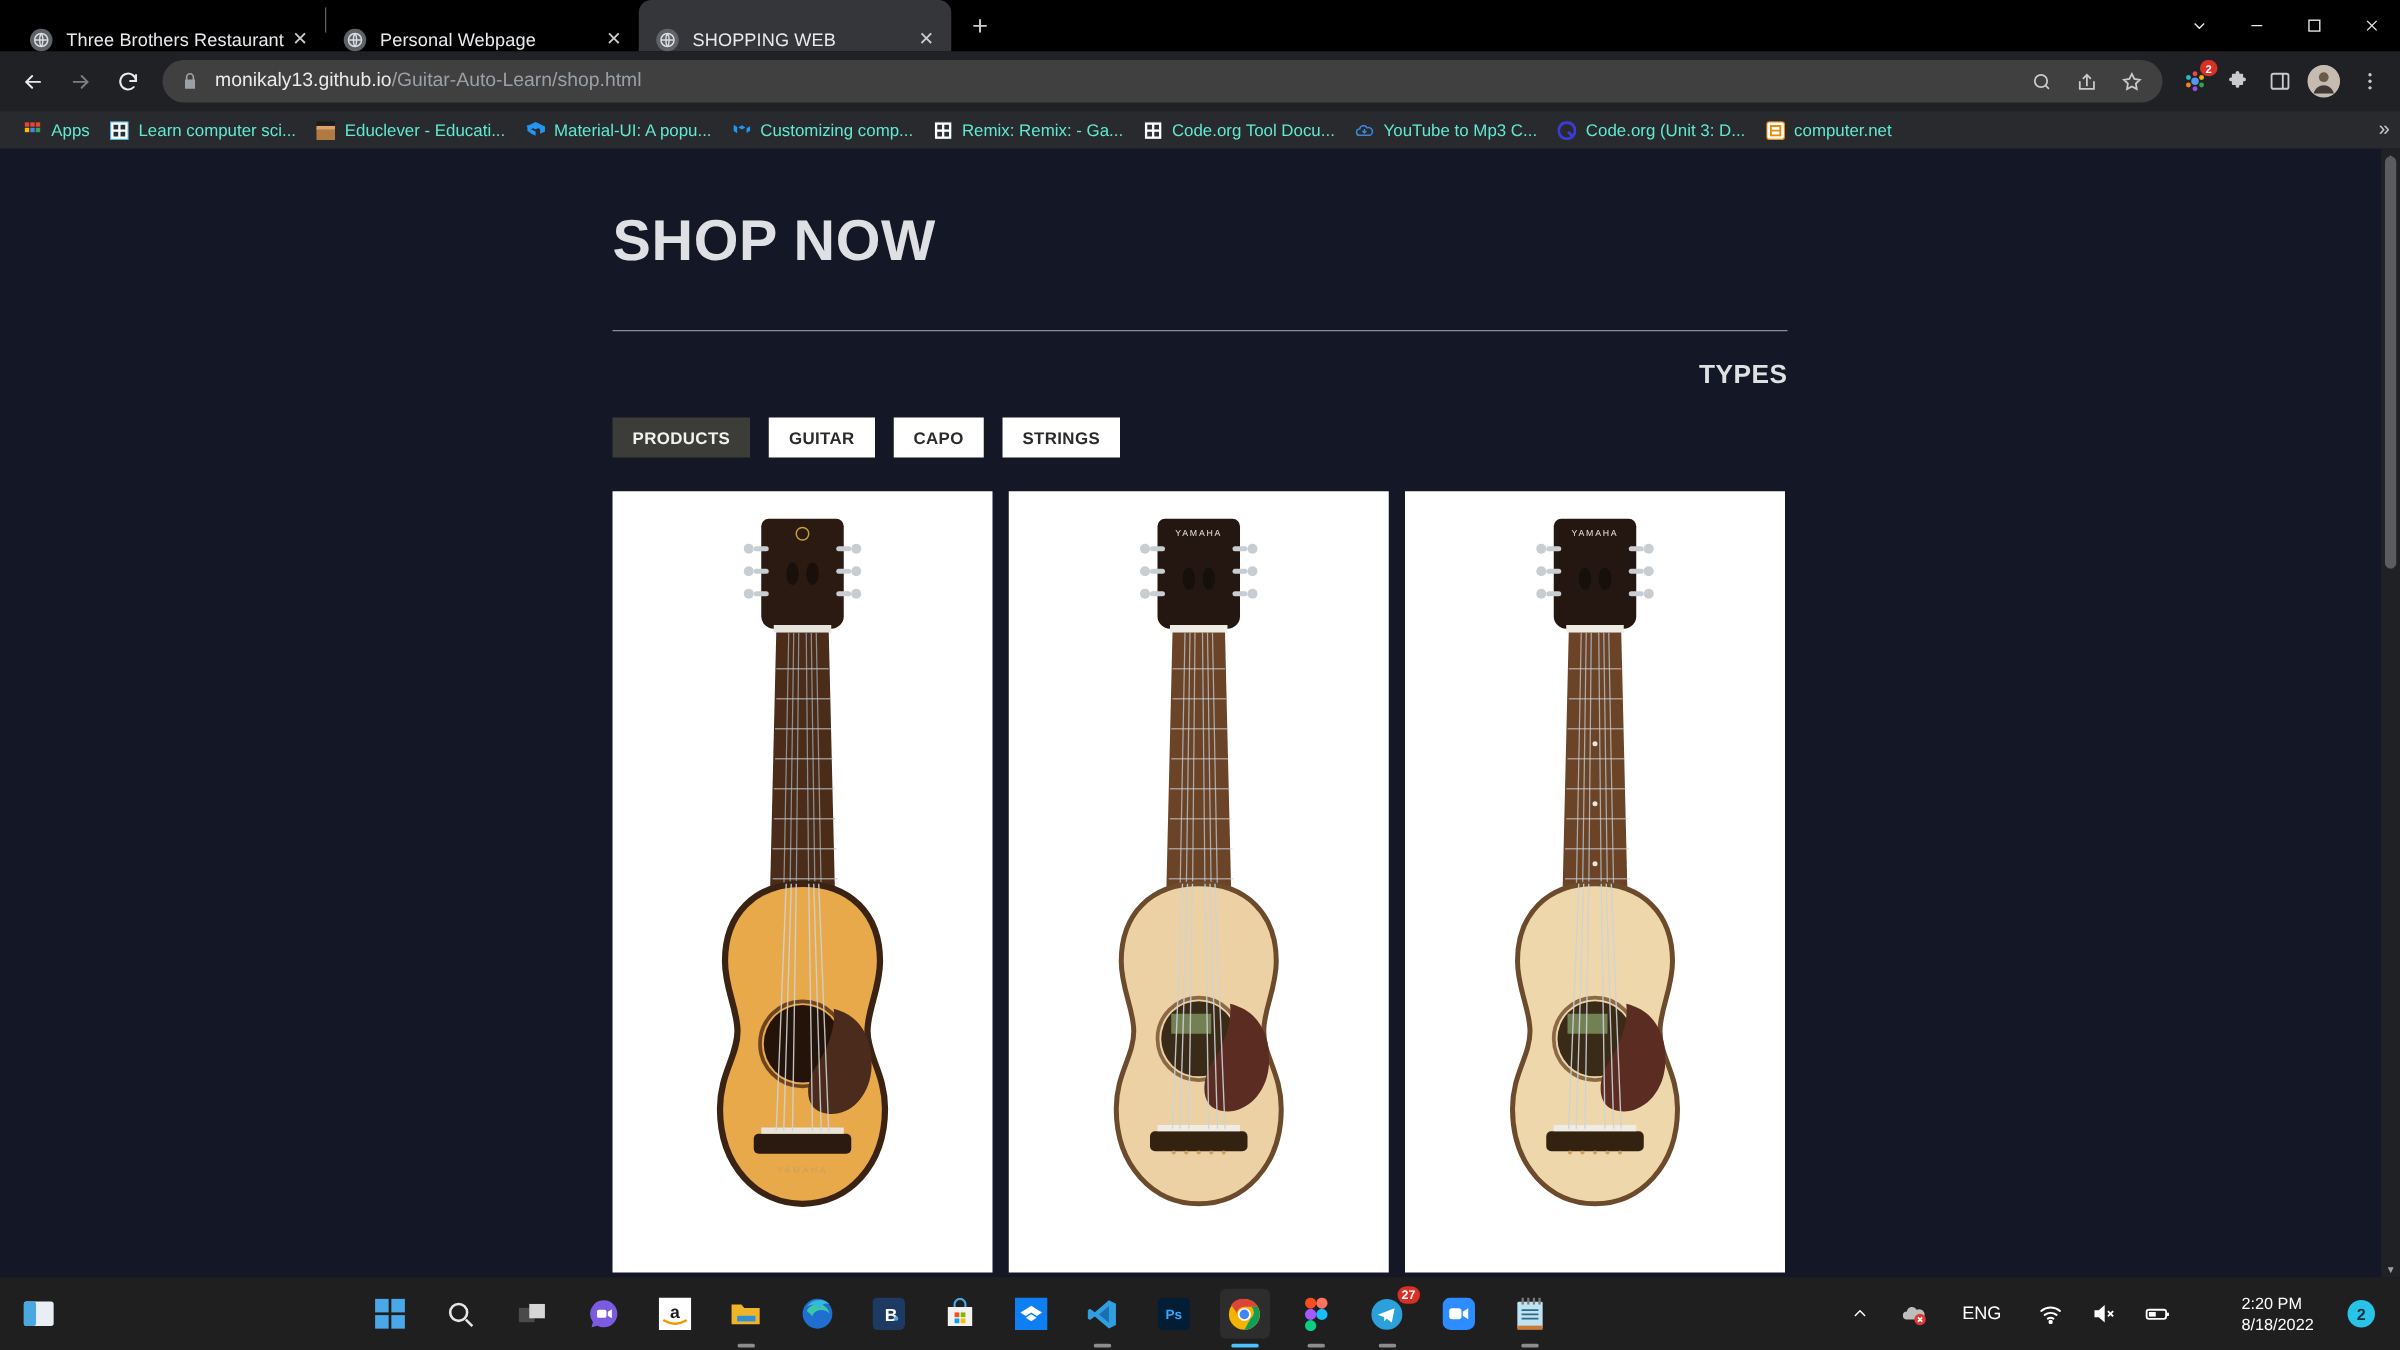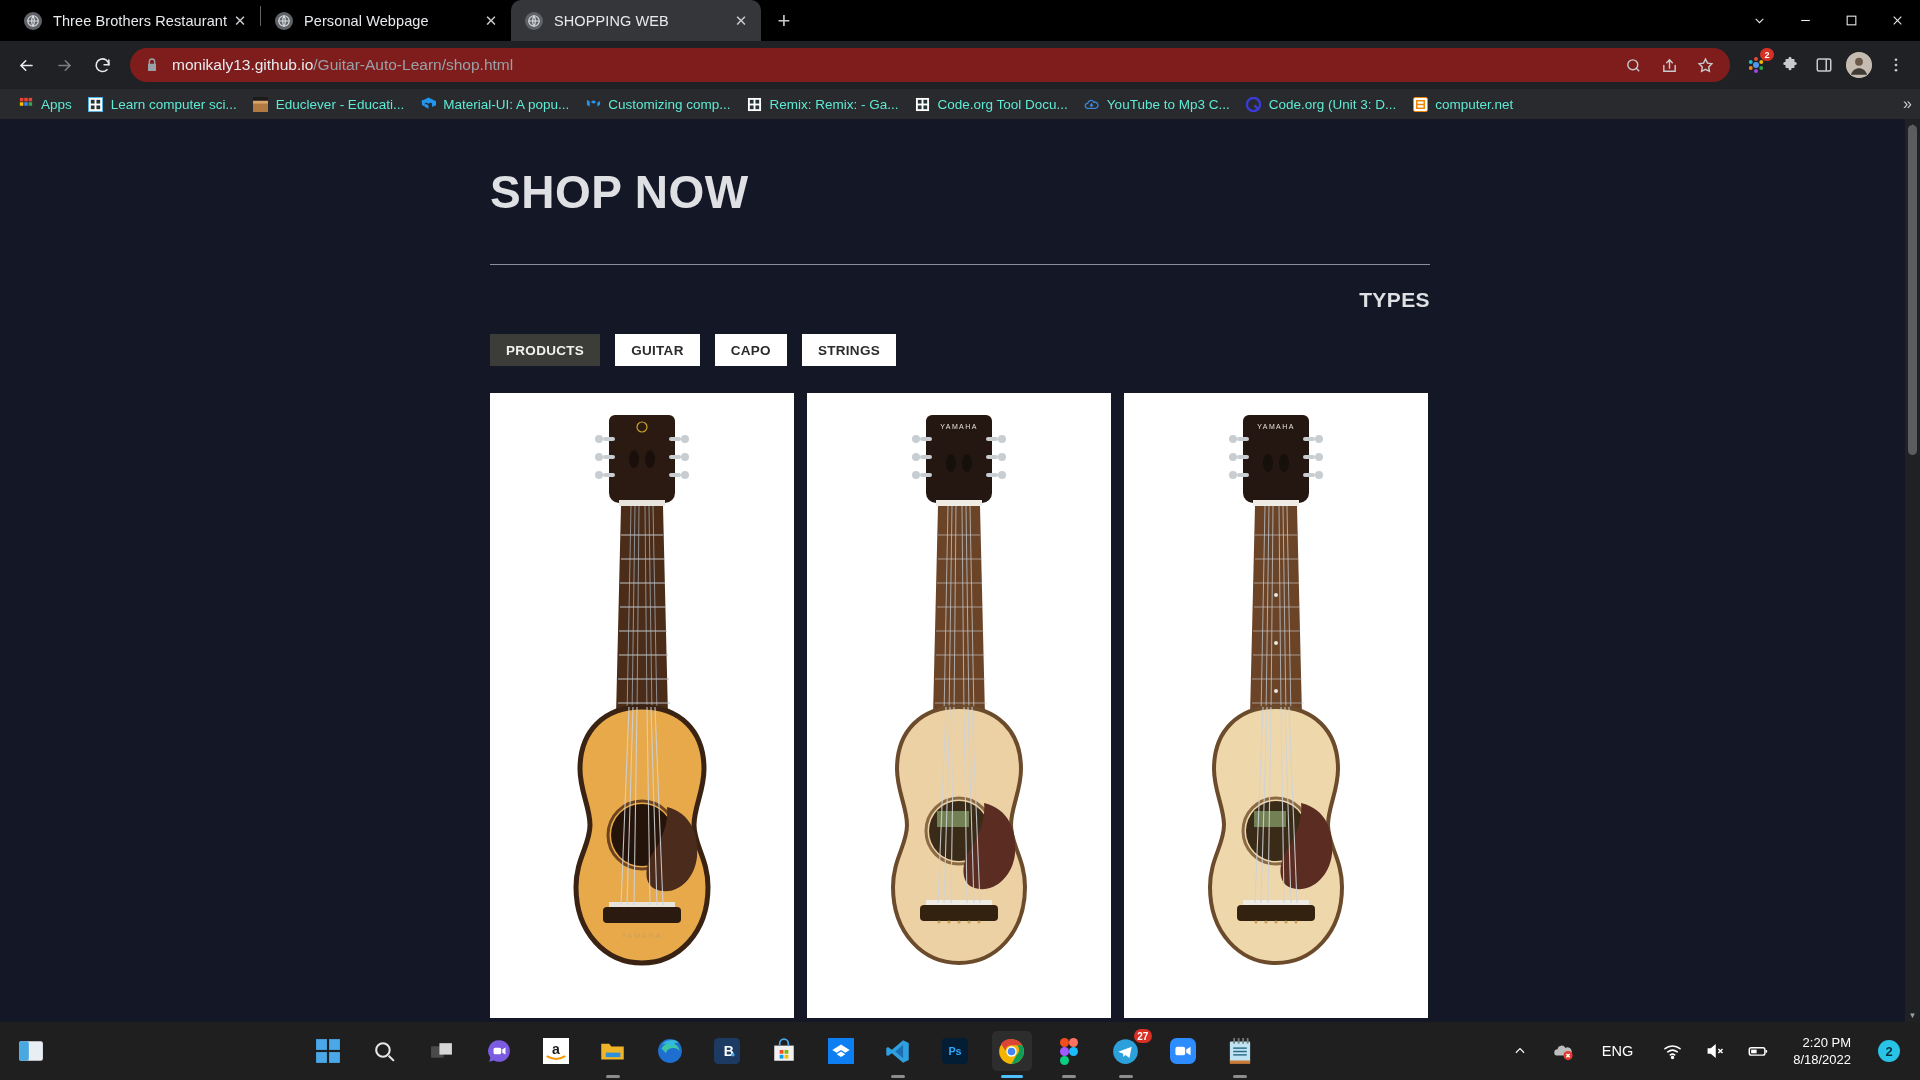--- a/index.html
+++ b/index.html
@@ -4,21 +4,21 @@
 <style>
   * { margin:0; padding:0; box-sizing:border-box; }
   html,body { width:1920px; height:1080px; overflow:hidden; background:#202124;
     font-family:"Liberation Sans", sans-serif; }
 
   
   .chrome { position:absolute; top:0; left:0; width:1920px; height:1022px; background:#202124; }
 
   
   .tabstrip { position:relative; height:41px; background:#000; display:flex; align-items:flex-end; padding-left:10px; }
-  .tab { position:relative; height:41px; width:250px; display:flex; align-items:center;
+  .tab { position:relative; height:41px; width:250px; display:flex; align-items:flex-end;
          padding:0 10px 0 14px; border-radius:10px 10px 0 0; color:#e8eaed; font-size:14.5px;
          background:transparent; }
   .tab.active { background:#35363a; }
   .tab .favicon { width:18px; height:18px; border-radius:50%; background:#5f6368; flex:none;
          margin-right:11px; position:relative; display:flex; align-items:center; justify-content:center; }
   .tab .favicon svg { width:14px; height:14px; }
   .tab .title { flex:1; white-space:nowrap; overflow:hidden; text-overflow:ellipsis; font-size:14.5px; letter-spacing:.1px; }
   .tab .close { width:20px; height:20px; flex:none; display:flex; align-items:center; justify-content:center;
          color:#c8cacd; font-size:15px; }
   .tab-sep { width:1px; height:20px; background:#5f6368; align-self:center; margin-bottom:10px; }
@@ -26,21 +26,21 @@
          justify-content:center; color:#c8cacd; font-size:22px; font-weight:300; }
   .wincontrols { position:absolute; right:0; top:0; height:41px; display:flex; align-items:center; }
   .wincontrols div { width:46px; height:41px; display:flex; align-items:center; justify-content:center; color:#e8eaed; }
   .wincontrols svg { width:13px; height:13px; }
 
   
   .toolbar { height:48px; background:#202124; display:flex; align-items:center; padding:0 8px; }
   .navbtn { width:36px; height:36px; border-radius:50%; display:flex; align-items:center; justify-content:center;
             color:#e8eaed; margin-right:2px; flex:none; }
   .navbtn svg { width:19px; height:19px; }
-  .omnibox { flex:1; height:34px; background:#7f1d1d; border-radius:18px; display:flex; align-items:center;
+  .omnibox { flex:1; height:34px; background:#404040; border-radius:18px; display:flex; align-items:center;
              padding:0 12px 0 14px; margin:0 8px; }
   .omnibox .lock { width:16px; height:16px; margin-right:12px; flex:none; color:#9aa0a6; display:flex; align-items:center; }
   .omnibox .url { flex:1; font-size:15.5px; color:#9aa0a6; white-space:nowrap; overflow:hidden; }
   .omnibox .url b { color:#e8eaed; font-weight:400; }
   .omnibox .obicon { width:26px; height:26px; display:flex; align-items:center; justify-content:center;
              color:#c8cacd; margin-left:10px; flex:none; }
   .omnibox .obicon svg { width:17px; height:17px; }
   .tbicon { width:32px; height:32px; display:flex; align-items:center; justify-content:center; color:#c8cacd;
             flex:none; margin-left:2px; position:relative; }
   .tbicon svg { width:18px; height:18px; }
@@ -88,21 +88,21 @@
   .tbapp { width:40px; height:40px; display:flex; align-items:center; justify-content:center;
         position:relative; border-radius:5px; }
   .tbapp.open::after { content:""; position:absolute; bottom:-7px; left:50%; transform:translateX(-50%);
         width:14px; height:3px; border-radius:2px; background:#8d8d8d; }
   .tbapp.active { background:#2d2d2d; }
   .tbapp.active::after { content:""; position:absolute; bottom:-7px; left:50%; transform:translateX(-50%);
         width:22px; height:3px; border-radius:2px; background:#4cc2ff; }
   .tray { display:flex; align-items:center; padding-right:12px; gap:15px; color:#fff; }
   .tray .ti { width:28px; height:34px; display:flex; align-items:center; justify-content:center; }
   .tray .lang { font-size:14.5px; padding:0 10px; color:#fff; }
-  .clock { text-align:right; font-size:13px; line-height:17px; color:#fff; padding:0 12px 0 6px; }
+  .clock { font-size:13px; line-height:17px; color:#fff; padding:0 12px 0 6px;margin-left:32px; }
   .notifbadge { width:22px; height:22px; border-radius:50%; background:#29c3e8; color:#05313b;
         font-size:13px; display:flex; align-items:center; justify-content:center; font-weight:600; margin-right:8px; }
 </style>
 </head>
 <body>
 
 <div class="chrome">
 
   <div class="tabstrip">
     <div class="tab">

